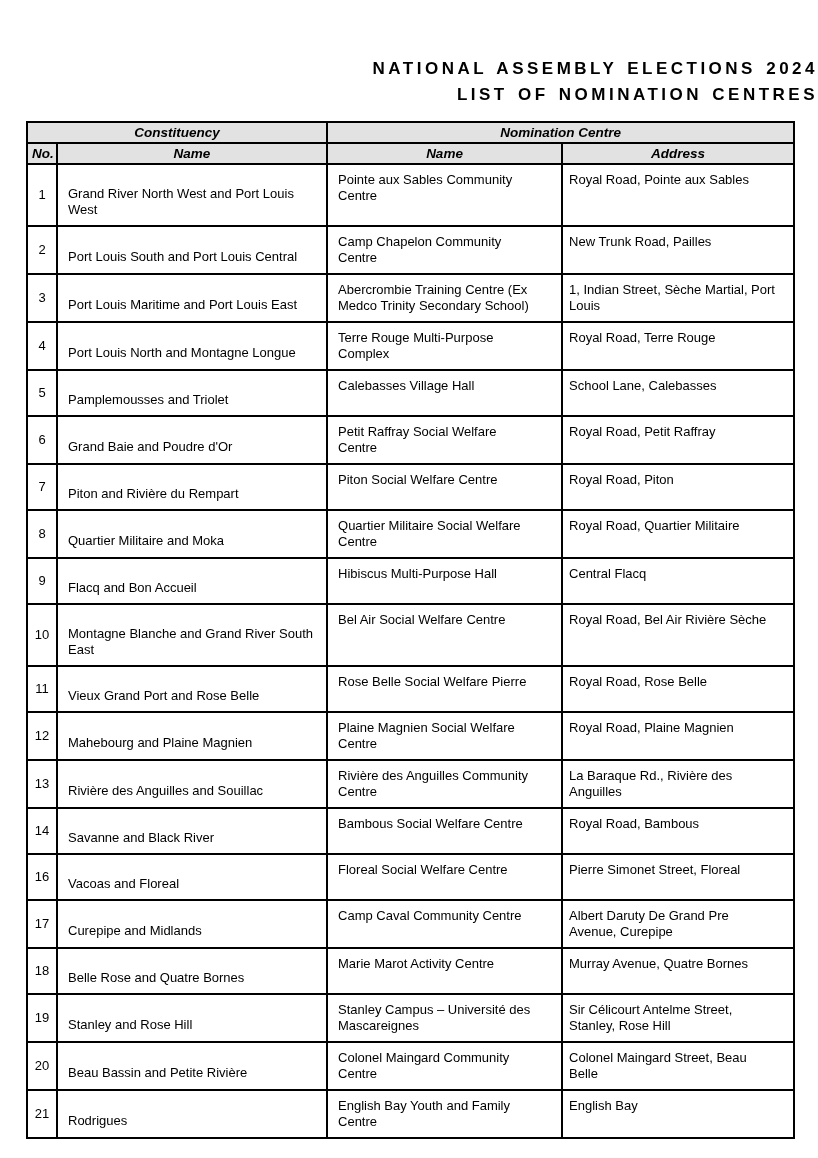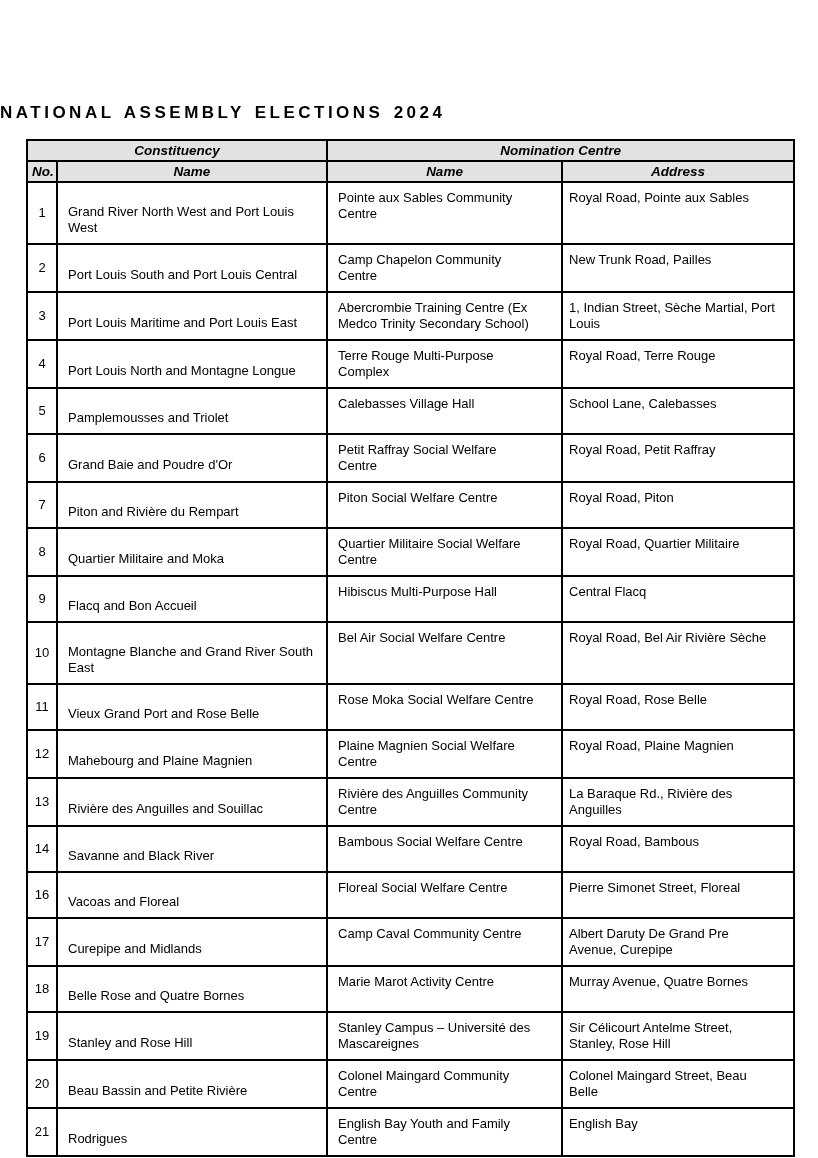--- a/index.html
+++ b/index.html
@@ -5,21 +5,21 @@
   :root { --header-bg: #e2e2e2; --border-color: #000000; --text-color: #000000; }
   * { box-sizing: border-box; }
   html, body { margin: 0; padding: 0; }
   body {
     width: 818px; height: 1158px;
     background: #ffffff;
     color: var(--text-color);
     font-family: "Liberation Sans", sans-serif;
   }
   .page { padding-top: 56px; }
-  .title-block { text-align: left; margin-top: 44px; }
+  .title-block { text-align: right; }
   .title-line {
     font-weight: bold;
     font-size: 17px;
     line-height: 26px;
     letter-spacing: 3.5px;
     word-spacing: 2px;
     color: #000;
   }
   table.centres {
     border-collapse: collapse;
@@ -64,20 +64,21 @@
     padding: 7px 16px 7px 6px;
   }
 </style>
 </head>
 <body>
 
 <div class="page">
 
   <div class="title-block">
     <div class="title-line">NATIONAL ASSEMBLY ELECTIONS 2024</div>
+    <div class="title-line">LIST OF NOMINATION CENTRES</div>
   </div>
 
   <table class="centres">
     <colgroup>
       <col class="c-no">
       <col class="c-cname">
       <col class="c-nname">
       <col class="c-addr">
     </colgroup>
     <thead>
@@ -159,21 +160,21 @@
   <tr>
     <td class="no-cell">10</td>
     <td class="constituency-cell">Montagne Blanche and Grand River South East</td>
     <td class="centre-cell">Bel Air Social Welfare Centre</td>
     <td class="address-cell">Royal Road, Bel Air Rivière Sèche</td>
   </tr>
 
   <tr>
     <td class="no-cell">11</td>
     <td class="constituency-cell">Vieux Grand Port and Rose Belle</td>
-    <td class="centre-cell">Rose Moka Social Welfare Centre</td>
+    <td class="centre-cell">Rose Belle Social Welfare Pierre</td>
     <td class="address-cell">Royal Road, Rose Belle</td>
   </tr>
 
   <tr>
     <td class="no-cell">12</td>
     <td class="constituency-cell">Mahebourg and Plaine Magnien</td>
     <td class="centre-cell">Plaine Magnien Social Welfare Centre</td>
     <td class="address-cell">Royal Road, Plaine Magnien</td>
   </tr>
 

